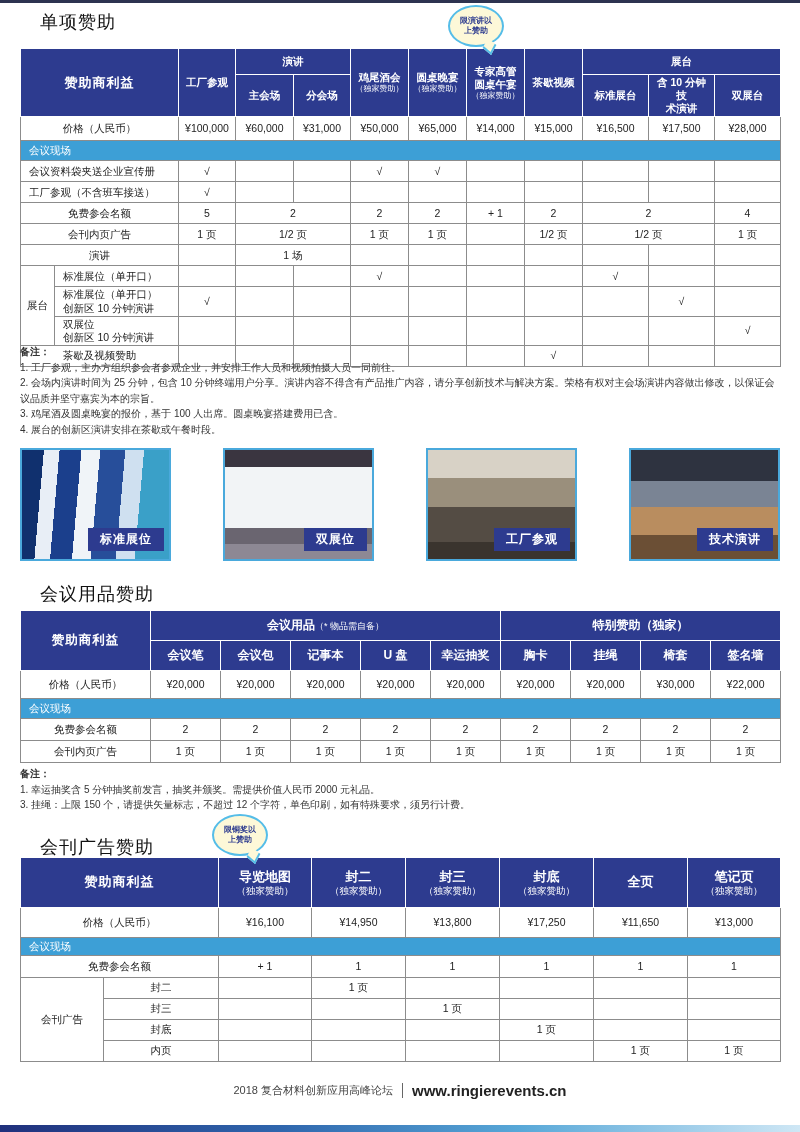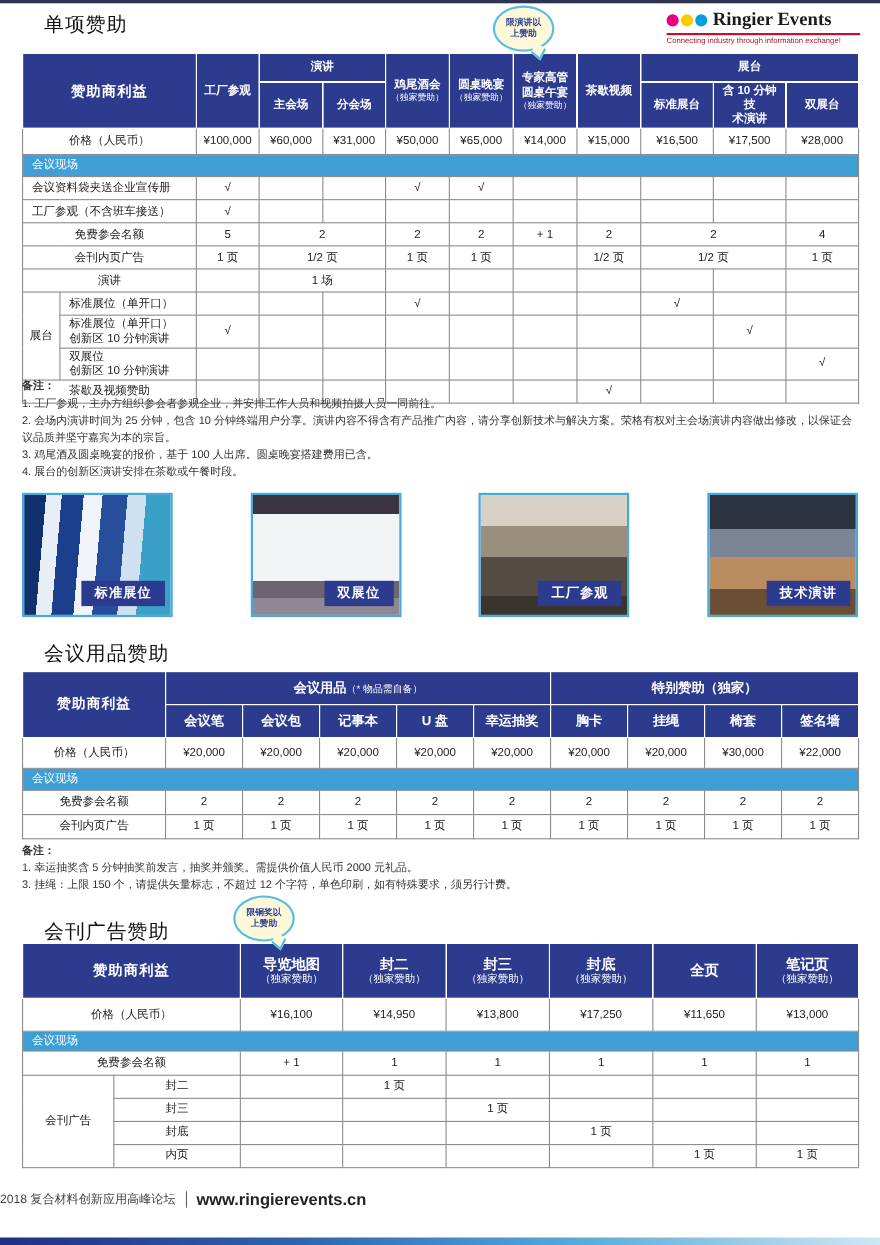--- a/index.html
+++ b/index.html
@@ -31,56 +31,46 @@
   .body{border:1px solid #8c8c8c;background:#fff;}
   .ltext{text-align:left;padding-left:8px;}
   .section td{background:#3d9fd6;color:#fff;text-align:left;padding-left:8px;border:1px solid #8c8c8c;font-size:10.5px;}
   .preline{white-space:pre-line;}
   .tbl{position:absolute;left:20px;}
   
   .notes{position:absolute;left:20px;width:758px;font-size:10px;color:#333;line-height:1.55;}
   .notes .nt{font-weight:bold;}
   
   .photos{position:absolute;left:20px;width:760px;display:flex;justify-content:space-between;}
-  .photo{position:relative;width:137px;height:113px;border:2px solid #4aa9dc;box-sizing:border-box;}
+  .photo{position:relative;width:151px;height:113px;border:2px solid #4aa9dc;box-sizing:border-box;}
   .p1{background:linear-gradient(95deg,#10306e 0 14%,#e8eef6 14% 24%,#1b3f8c 24% 38%,#f0f4f8 38% 50%,#274e9a 50% 66%,#cfe0f0 66% 78%,#3aa0c8 78%);}
   .p2{background:linear-gradient(180deg,#3a3540 0 16%,#f2f4f6 16% 72%,#6a6570 72% 86%,#8d8894 86%);}
   .p3{background:linear-gradient(180deg,#d8d2c6 0 26%,#9a8f7c 26% 52%,#544c44 52% 84%,#3a342e 84%);}
   .p4{background:linear-gradient(180deg,#2e3340 0 28%,#7a8494 28% 52%,#b98d5f 52% 78%,#6b4f35 78%);}
   .caption{position:absolute;right:5px;bottom:8px;background:#2d3b8f;color:#fff;font-size:12px;font-weight:bold;
            padding:3px 12px;letter-spacing:1px;}
   
-  .footer{position:absolute;top:1082px;left:0;width:800px;display:flex;align-items:center;justify-content:flex-start;}
+  .footer{position:absolute;top:1082px;left:0;width:800px;display:flex;align-items:center;justify-content:center;}
   .footer .ev{font-size:11px;color:#444;}
   .vbar{display:inline-block;width:1px;height:15px;background:#666;margin:0 9px;}
   .footer .url{font-size:15px;font-weight:bold;color:#222;}
   .bottombar{position:absolute;bottom:0;left:0;width:800px;height:7px;
              background:linear-gradient(90deg,#20307c,#2f66ad 35%,#58a8d8 65%,#cfe7f5);}
 </style>
 </head>
 <body>
 
 <div id="page">
   <div class="topline"></div>
 
   <div class="sec-title" style="top:10px;">单项赞助</div>
 
   <div class="bubble" style="top:5px;left:448px;">限演讲以
 上赞助</div>
 
-  <div class="logo">
-    <div class="logo-row">
-      <span class="dot dot1"></span>
-      <span class="dot dot2"></span>
-      <span class="dot dot3"></span>
-      <span class="brand">Ringier Events</span>
-    </div>
-    <div class="logo-rule"></div>
-    <div class="tagline">Connecting industry through information exchange!</div>
-  </div>
 
   <table class="tbl" style="top:48px;">
     <colgroup>
       <col style="width:34px">
         <col style="width:124px">
         <col style="width:57px">
         <col style="width:58px">
       <col style="width:57px">
         <col style="width:58px">
         <col style="width:58px">

